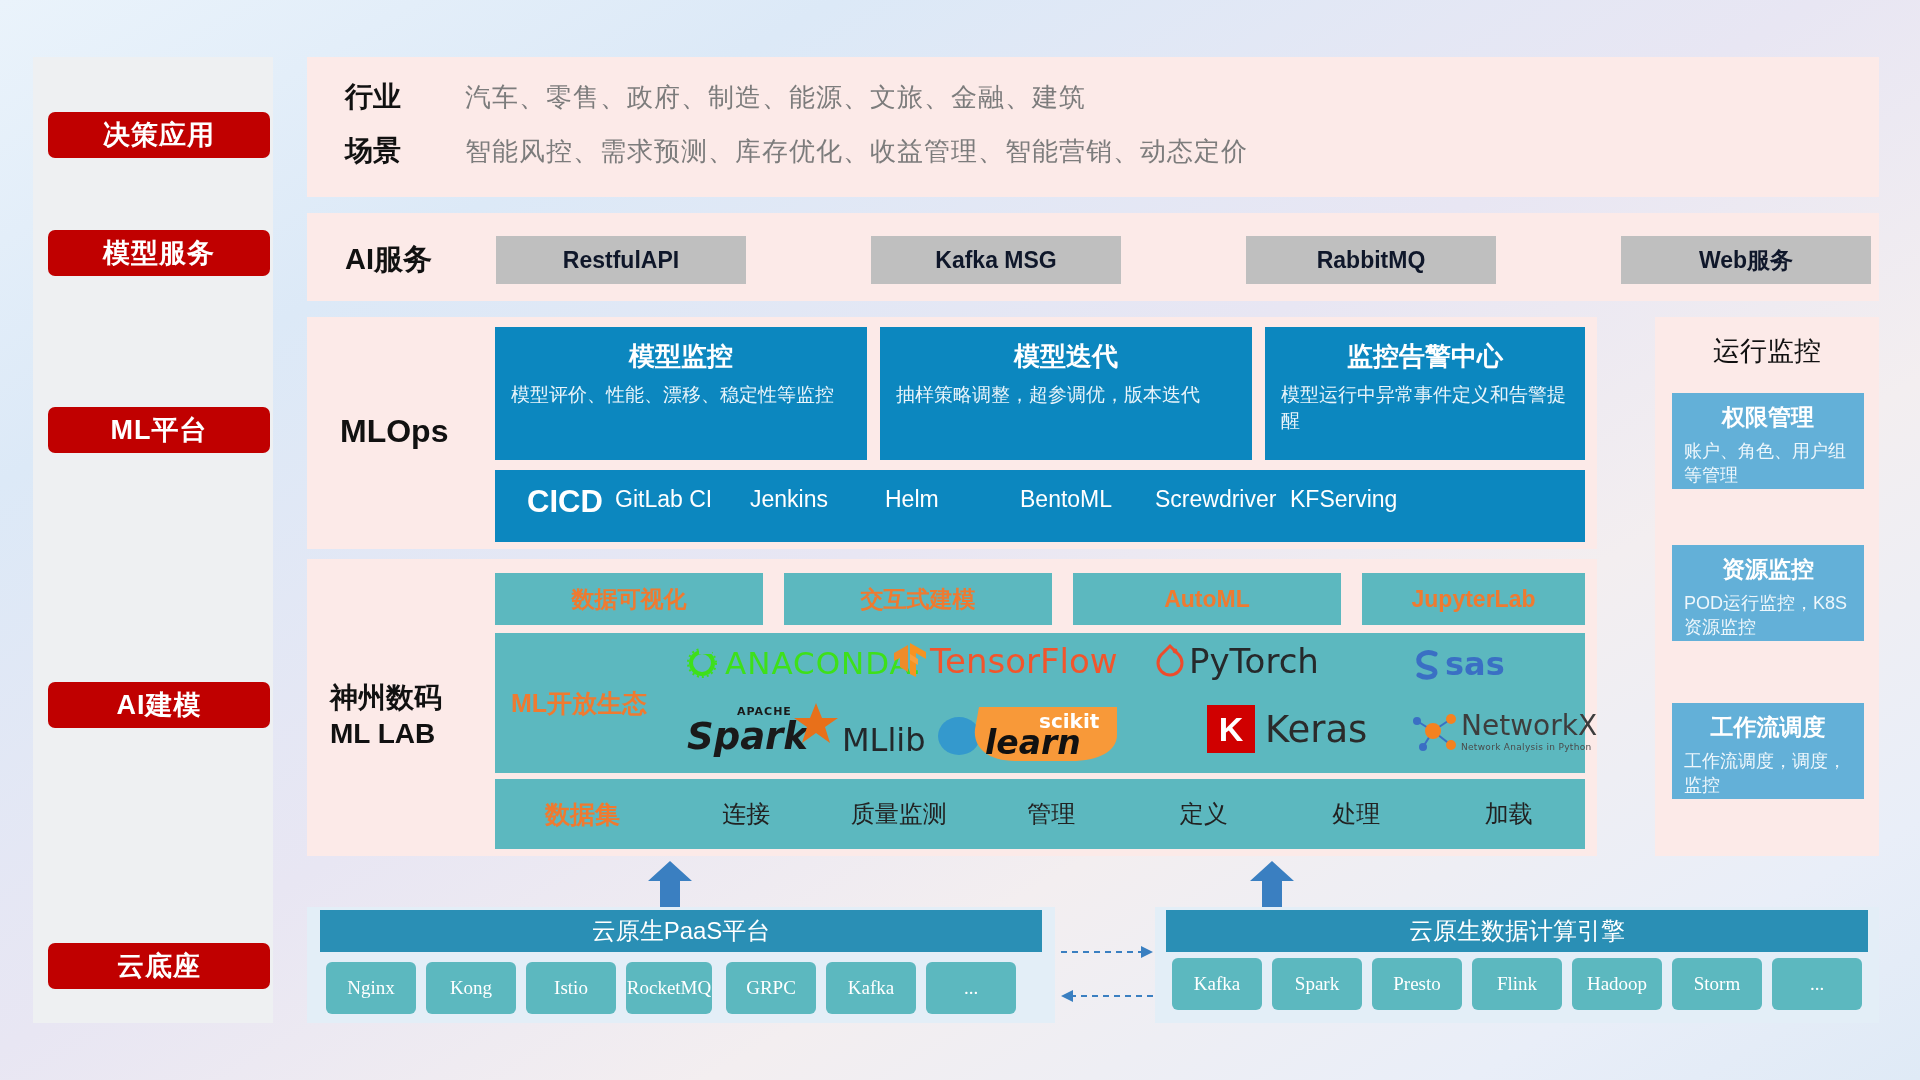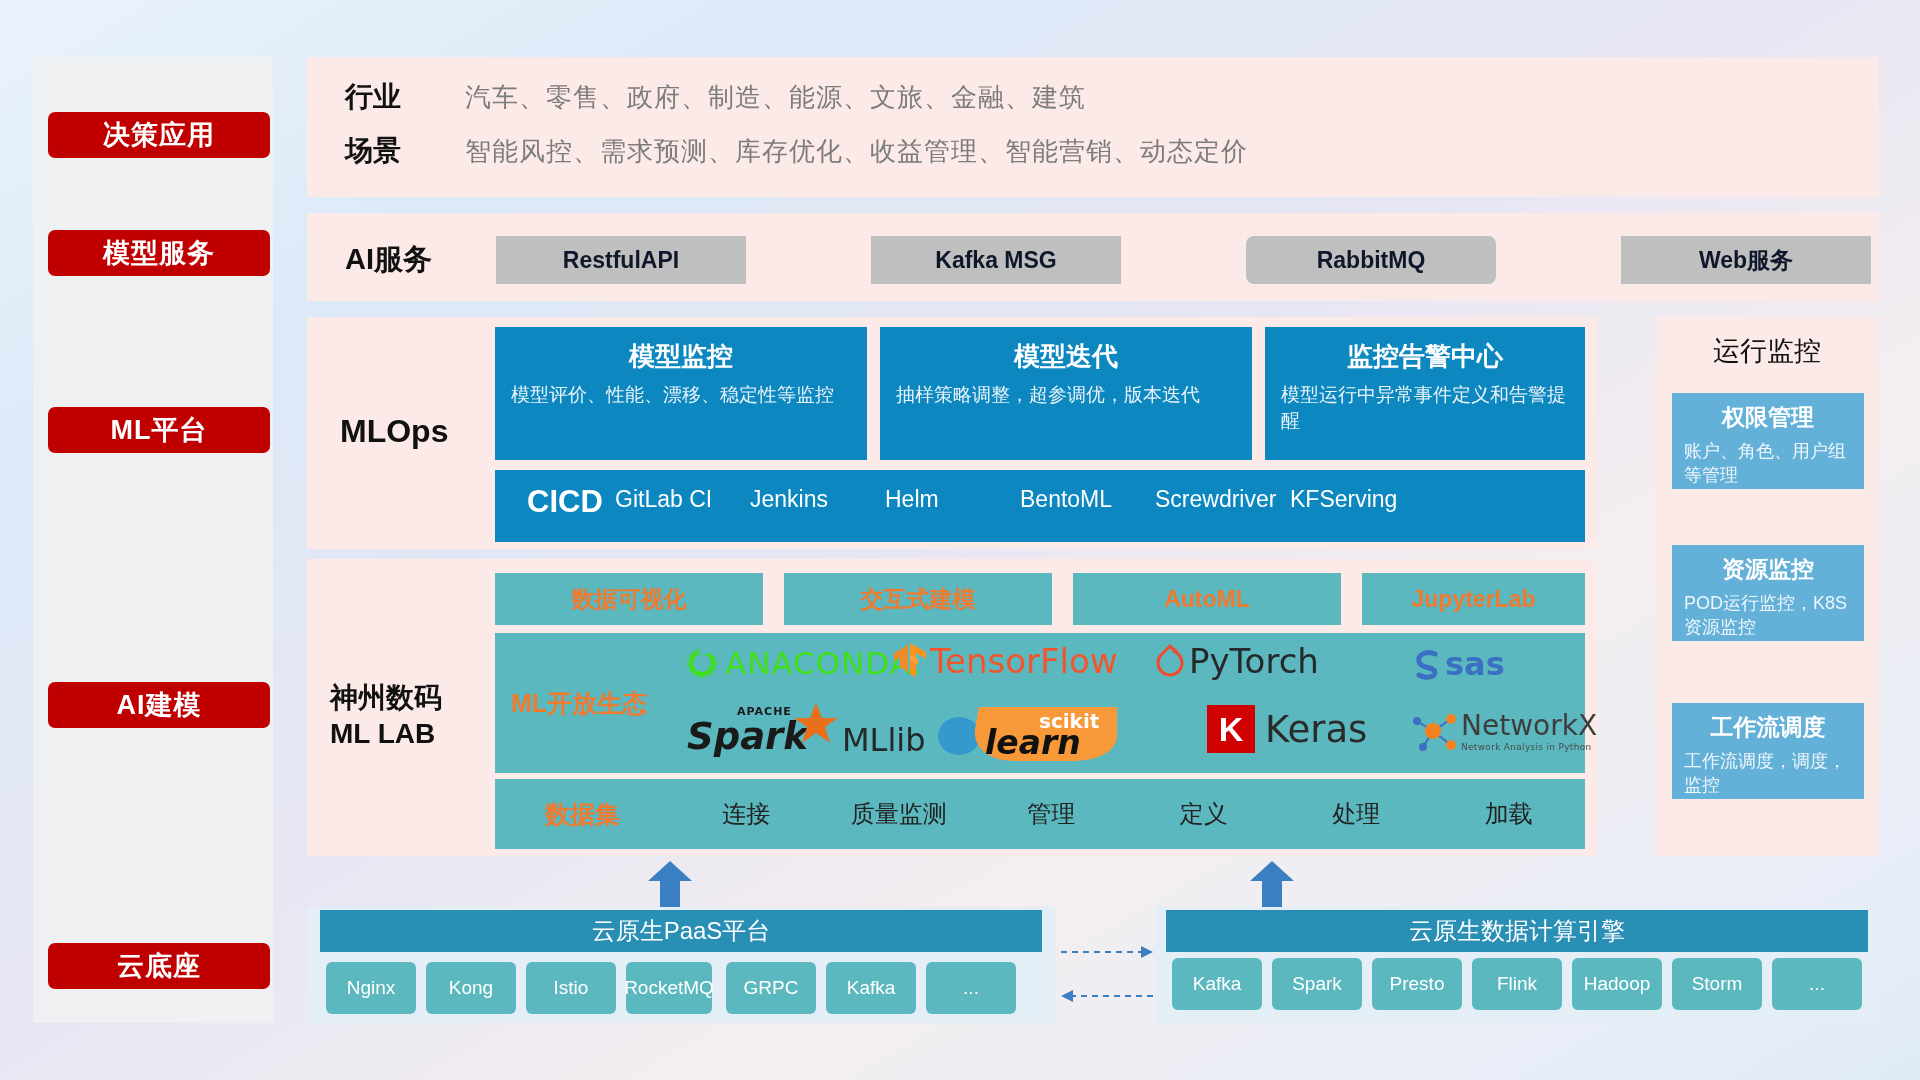--- a/index.html
+++ b/index.html
@@ -89,21 +89,21 @@
   .mon-card .ttl{font-size:23px;font-weight:bold;text-align:center;margin-bottom:6px;}
   .mon-card .dsc{font-size:18px;line-height:1.35;color:#eef7fc;}
 
   
   .cloud-panel{position:absolute;background:#e3eef7;}
   .cloud-head{position:absolute;background:#2a8fb5;color:#fff;font-size:24px;
     display:flex;align-items:center;justify-content:center;}
   .cb-chip{
     position:absolute;background:#5cb8bf;color:#fff;font-size:19px;border-radius:6px;
     display:flex;align-items:center;justify-content:center;text-align:center;
-    line-height:1.1;padding:0 20px;box-sizing:border-box;
+    line-height:1.1;padding:0 20px;box-sizing:border-box;font-family:Liberation Serif, serif;
   }
   .up-arrow{position:absolute;width:44px;height:48px;}
 
   
   .logo{position:absolute;display:flex;align-items:center;}
   .lg-text{font-family:"DejaVu Sans",sans-serif;}
 </style>
 </head>
 <body>
 
@@ -137,21 +137,21 @@
   </div>
 
   <div class="band" id="svc-band"></div>
   <div class="rowlabel" style="left:345px;top:238px;height:44px;">AI服务</div>
   <div class="svc-chip" style="left:496px;width:250px;">
       <span>RestfulAPI</span>
     </div>
   <div class="svc-chip" style="left:871px;width:250px;">
       <span>Kafka MSG</span>
     </div>
-  <div class="svc-chip" style="left:1246px;width:250px;border-radius:8px;">
+  <div class="svc-chip" style="left:1246px;width:250px;">
       <span>RabbitMQ</span>
     </div>
   <div class="svc-chip" style="left:1621px;width:250px;">
       <span>Web服务</span>
     </div>
 
   <div class="band" id="mlops-band"></div>
   <div class="rowlabel" style="left:340px;top:408px;height:46px;font-size:32px;">MLOps</div>
 
   <div class="mlops-card" style="left:495px;top:327px;width:372px;height:133px;">

